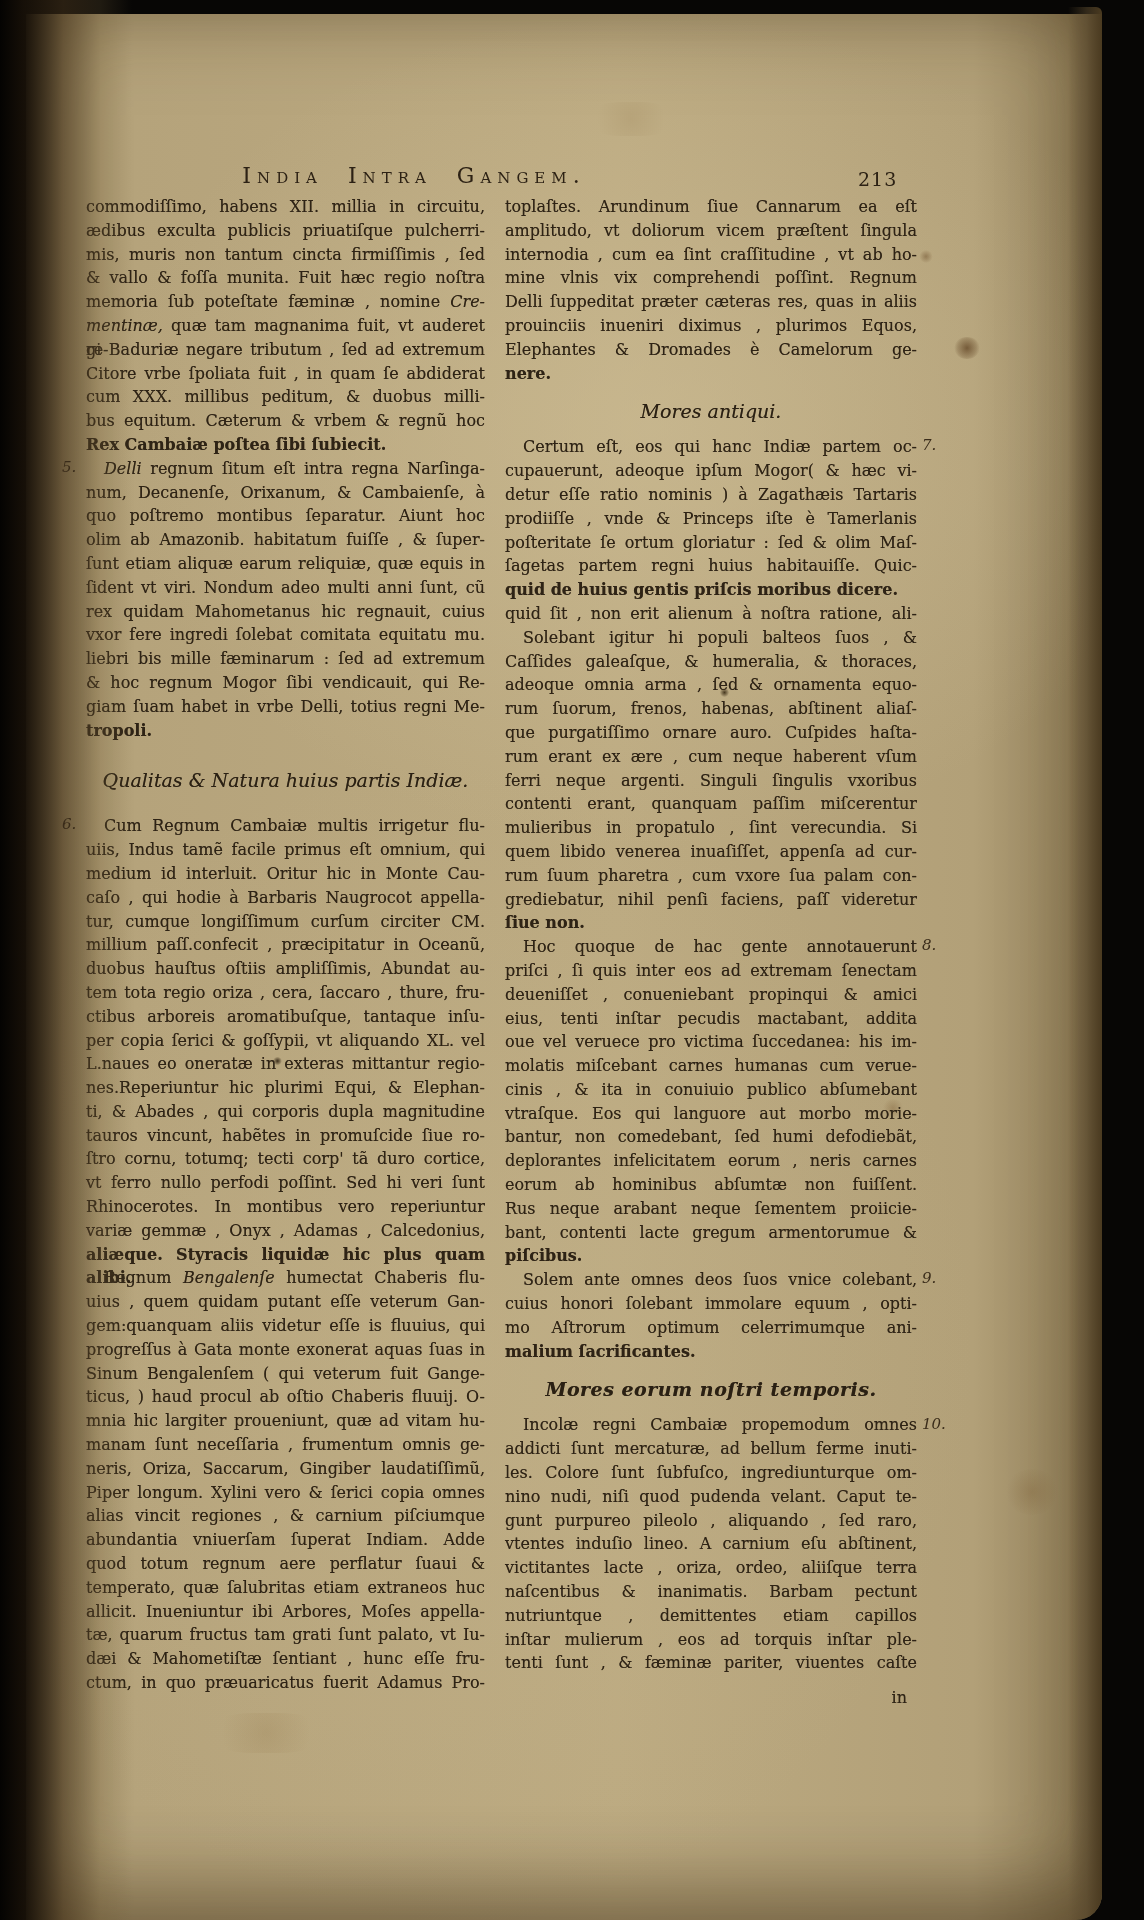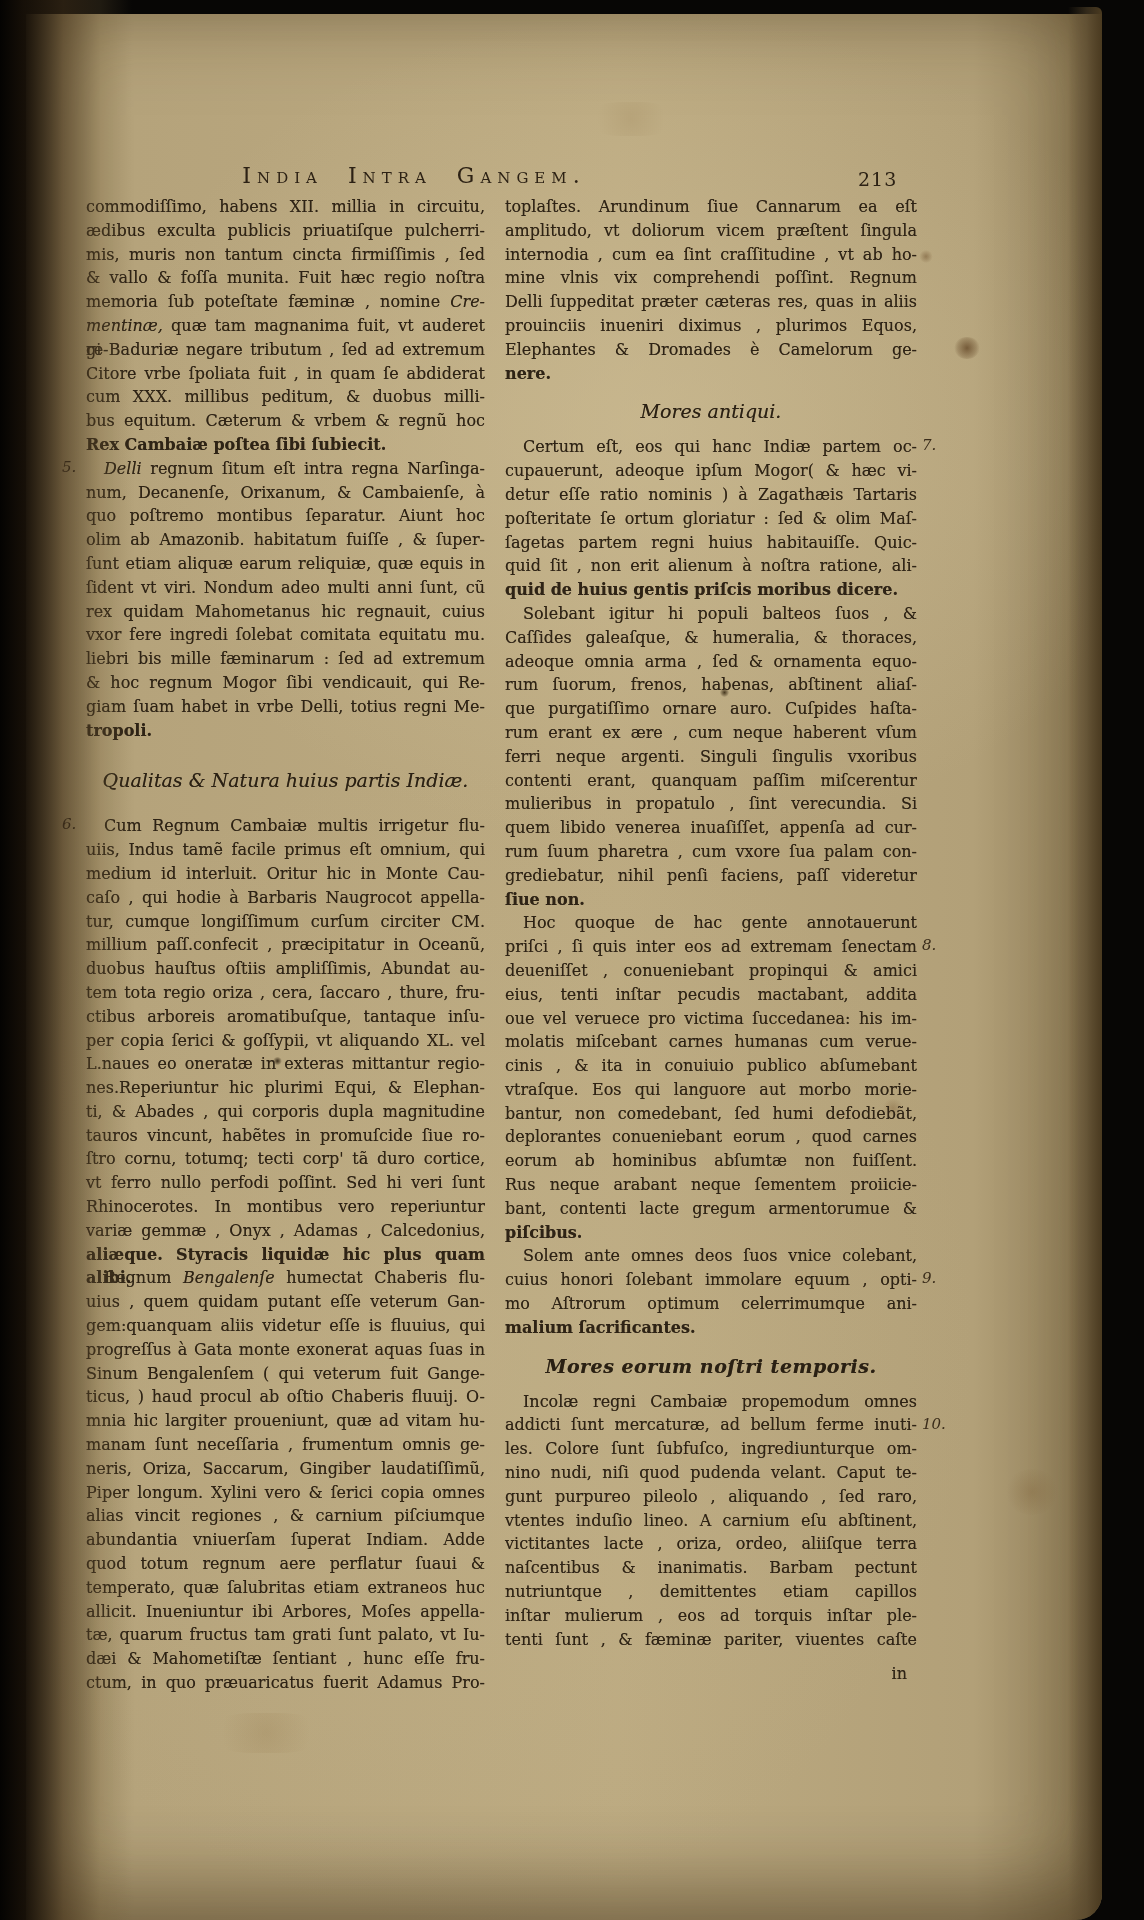--- a/index.html
+++ b/index.html
@@ -150,24 +150,25 @@
       <div class="line">internodia , cum ea ſint craſſitudine , vt ab ho-</div>
       <div class="line">mine vlnis vix comprehendi poſſint.  Regnum</div>
       <div class="line">Delli ſuppeditat præter cæteras res, quas in aliis</div>
       <div class="line">prouinciis inueniri diximus , plurimos Equos,</div>
       <div class="line">Elephantes &amp; Dromades è  Camelorum ge-</div>
       <div class="line last">nere.</div>
       <div class="heading hr">Mores antiqui.</div>
       <div class="line indent">Certum eſt, eos qui hanc Indiæ partem oc-</div>
       <div class="line">cupauerunt, adeoque ipſum Mogor( &amp; hæc vi-</div>
       <div class="line">detur eſſe ratio nominis ) à Zagathæis Tartaris</div>
+      <div class="line">prodiiſſe ,  vnde &amp; Princeps iſte è Tamerlanis</div>
       <div class="line">poſteritate ſe ortum gloriatur : ſed &amp; olim Maſ-</div>
       <div class="line">ſagetas partem regni huius habitauiſſe.  Quic-</div>
+      <div class="line last">quid de huius gentis priſcis moribus dicere.</div>
       <div class="line">quid ſit , non erit alienum à noſtra ratione, ali-</div>
-      <div class="line last">quid de huius gentis priſcis moribus dicere.</div>
       <div class="line indent">Solebant igitur hi populi balteos ſuos , &amp;</div>
       <div class="line">Caſſides galeaſque, &amp; humeralia, &amp; thoraces,</div>
       <div class="line">adeoque omnia arma , ſed &amp; ornamenta equo-</div>
       <div class="line">rum ſuorum, frenos, habenas, abſtinent aliaſ-</div>
       <div class="line">que purgatiſſimo ornare auro.  Cuſpides haſta-</div>
       <div class="line">rum erant ex ære ,  cum neque haberent vſum</div>
       <div class="line">ferri neque argenti.   Singuli ſingulis vxoribus</div>
       <div class="line">contenti erant,  quanquam paſſim miſcerentur</div>
       <div class="line">mulieribus in propatulo ,  ſint verecundia.  Si</div>
       <div class="line">quem libido venerea inuaſiſſet, appenſa ad cur-</div>
@@ -176,21 +177,21 @@
       <div class="line last">ſiue non.</div>
       <div class="line indent">Hoc quoque de hac gente annotauerunt</div>
       <div class="line">priſci , ſi quis inter eos ad  extremam ſenectam</div>
       <div class="line">deueniſſet ,  conueniebant propinqui &amp; amici</div>
       <div class="line">eius, tenti inſtar pecudis mactabant, addita</div>
       <div class="line">oue vel veruece pro victima ſuccedanea: his im-</div>
       <div class="line">molatis miſcebant carnes humanas cum verue-</div>
       <div class="line">cinis ,  &amp; ita in conuiuio publico abſumebant</div>
       <div class="line">vtraſque.  Eos qui languore aut morbo morie-</div>
       <div class="line">bantur, non comedebant, ſed humi defodiebãt,</div>
-      <div class="line">deplorantes conueniebant eorum , quod carnes</div>
+      <div class="line">deplorantes infelicitatem eorum , neris carnes</div>
       <div class="line">eorum ab  hominibus abſumtæ non fuiſſent.</div>
       <div class="line">Rus neque arabant neque ſementem proiicie-</div>
       <div class="line">bant, contenti lacte gregum armentorumue &amp;</div>
       <div class="line last">piſcibus.</div>
       <div class="line indent">Solem ante omnes deos ſuos vnice colebant,</div>
       <div class="line">cuius honori ſolebant immolare equum , opti-</div>
       <div class="line">mo Aſtrorum optimum  celerrimumque  ani-</div>
       <div class="line last">malium ſacrificantes.</div>
       <div class="heading hr bold">Mores eorum noſtri temporis.</div>
       <div class="line indent">Incolæ regni Cambaiæ propemodum omnes</div>

